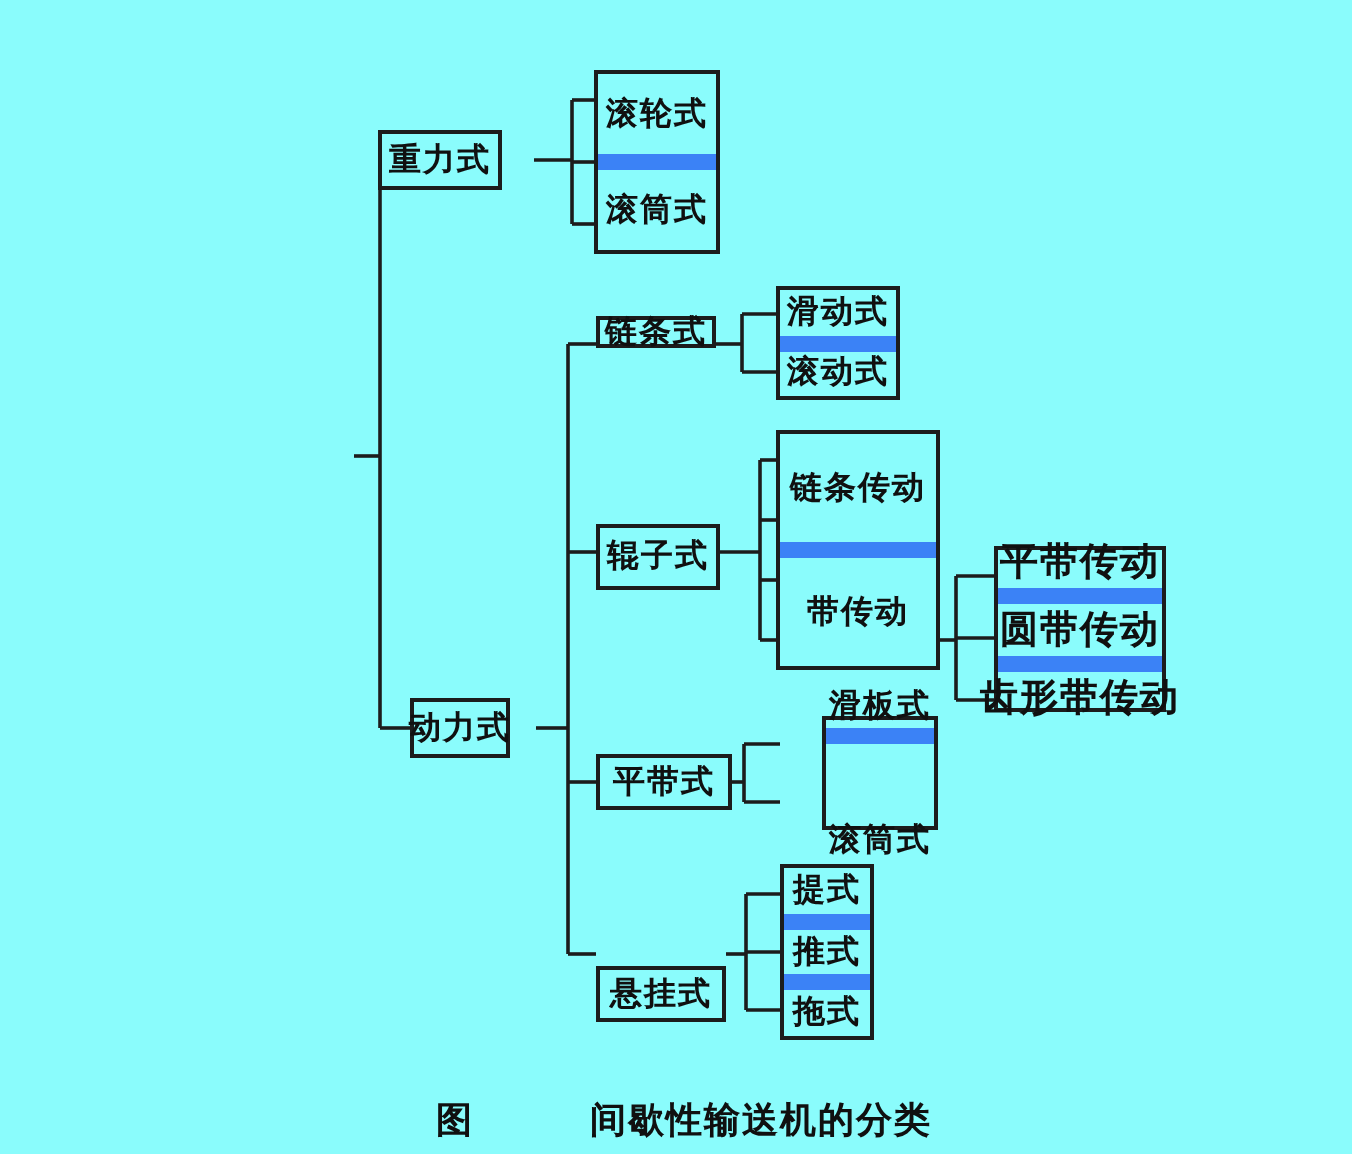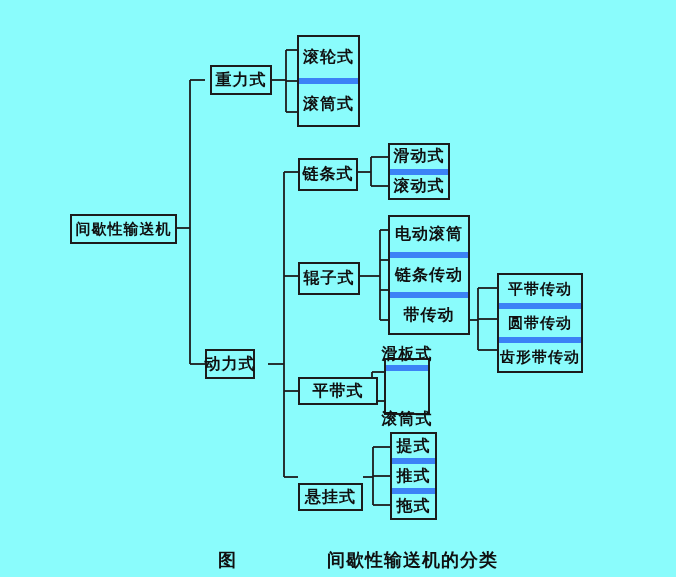--- a/index.html
+++ b/index.html
@@ -34,21 +34,21 @@
   .col{
     flex-direction:column;
     align-items:stretch;
     padding:0;
   }
   .col .cell{
     flex:1;
     display:flex;
     align-items:center;
     justify-content:center;
-    border-bottom:6px solid #3b82f6;
+    border-bottom:8px solid #3b82f6;
   }
   .col .cell:last-child{border-bottom:none;}
   .caption{
     position:absolute;
     color:#101010;
     font-weight:bold;
     font-size:18px;
     letter-spacing:1px;
     white-space:nowrap;
   }
@@ -101,59 +101,57 @@
     <line x1="372" y1="372" x2="390" y2="372"></line>
     <line x1="372" y1="401" x2="390" y2="401"></line>
 
     <line x1="363" y1="477" x2="373" y2="477"></line>
     <line x1="373" y1="447" x2="373" y2="505"></line>
     <line x1="373" y1="447" x2="390" y2="447"></line>
     <line x1="373" y1="476" x2="390" y2="476"></line>
     <line x1="373" y1="505" x2="390" y2="505"></line>
   </svg>
 
-  <div class="node" style="left:70px;top:214px;width:107px;height:30px;font-size:15px;">间歇性输送机</div>
 
-  <div class="node" style="left:210px;top:65px;width:62px;height:30px;">重力式</div>
+  <div class="node" style="left:189px;top:65px;width:62px;height:30px;">重力式</div>
   <div class="node" style="left:205px;top:349px;width:50px;height:30px;">动力式</div>
 
   <div class="col" style="left:297px;top:35px;width:63px;height:92px;">
     <div class="cell">滚轮式</div>
     <div class="cell">滚筒式</div>
   </div>
 
-  <div class="node" style="left:298px;top:158px;width:60px;height:33px;">链条式</div>
+  <div class="node" style="left:298px;top:158px;width:60px;height:16px;">链条式</div>
   <div class="node" style="left:298px;top:262px;width:62px;height:33px;">辊子式</div>
-  <div class="node" style="left:298px;top:377px;width:80px;height:28px;">平带式</div>
+  <div class="node" style="left:298px;top:377px;width:68px;height:28px;">平带式</div>
   <div class="node" style="left:298px;top:463px;width:65px;height:28px;margin-top:20px;">悬挂式</div>
 
   <div class="col" style="left:388px;top:143px;width:62px;height:57px;">
     <div class="cell">滑动式</div>
     <div class="cell">滚动式</div>
   </div>
 
   <div class="col" style="left:388px;top:215px;width:82px;height:120px;">
-    <div class="cell">电动滚筒</div>
     <div class="cell">链条传动</div>
     <div class="cell">带传动</div>
   </div>
 
-  <div class="col" style="left:497px;top:273px;width:86px;height:100px;font-size:15px;">
+  <div class="col" style="left:497px;top:273px;width:86px;height:83px;font-size:19px;">
     <div class="cell">平带传动</div>
     <div class="cell">圆带传动</div>
     <div class="cell">齿形带传动</div>
   </div>
 
-  <div class="col" style="left:384px;top:358px;width:46px;height:57px;gap:38px;">
+  <div class="col" style="left:411px;top:358px;width:58px;height:57px;gap:38px;">
     <div class="cell">滑板式</div>
     <div class="cell">滚筒式</div>
   </div>
 
   <div class="col" style="left:390px;top:432px;width:47px;height:88px;">
     <div class="cell">提式</div>
     <div class="cell">推式</div>
     <div class="cell">拖式</div>
   </div>
 
   <span class="caption" style="left:218px;top:548px;">图</span>
-  <span class="caption" style="left:295px;top:548px;margin-left:32px;">间歇性输送机的分类</span>
+  <span class="caption" style="left:295px;top:548px;">间歇性输送机的分类</span>
 
 </div>
 
 </body></html>

